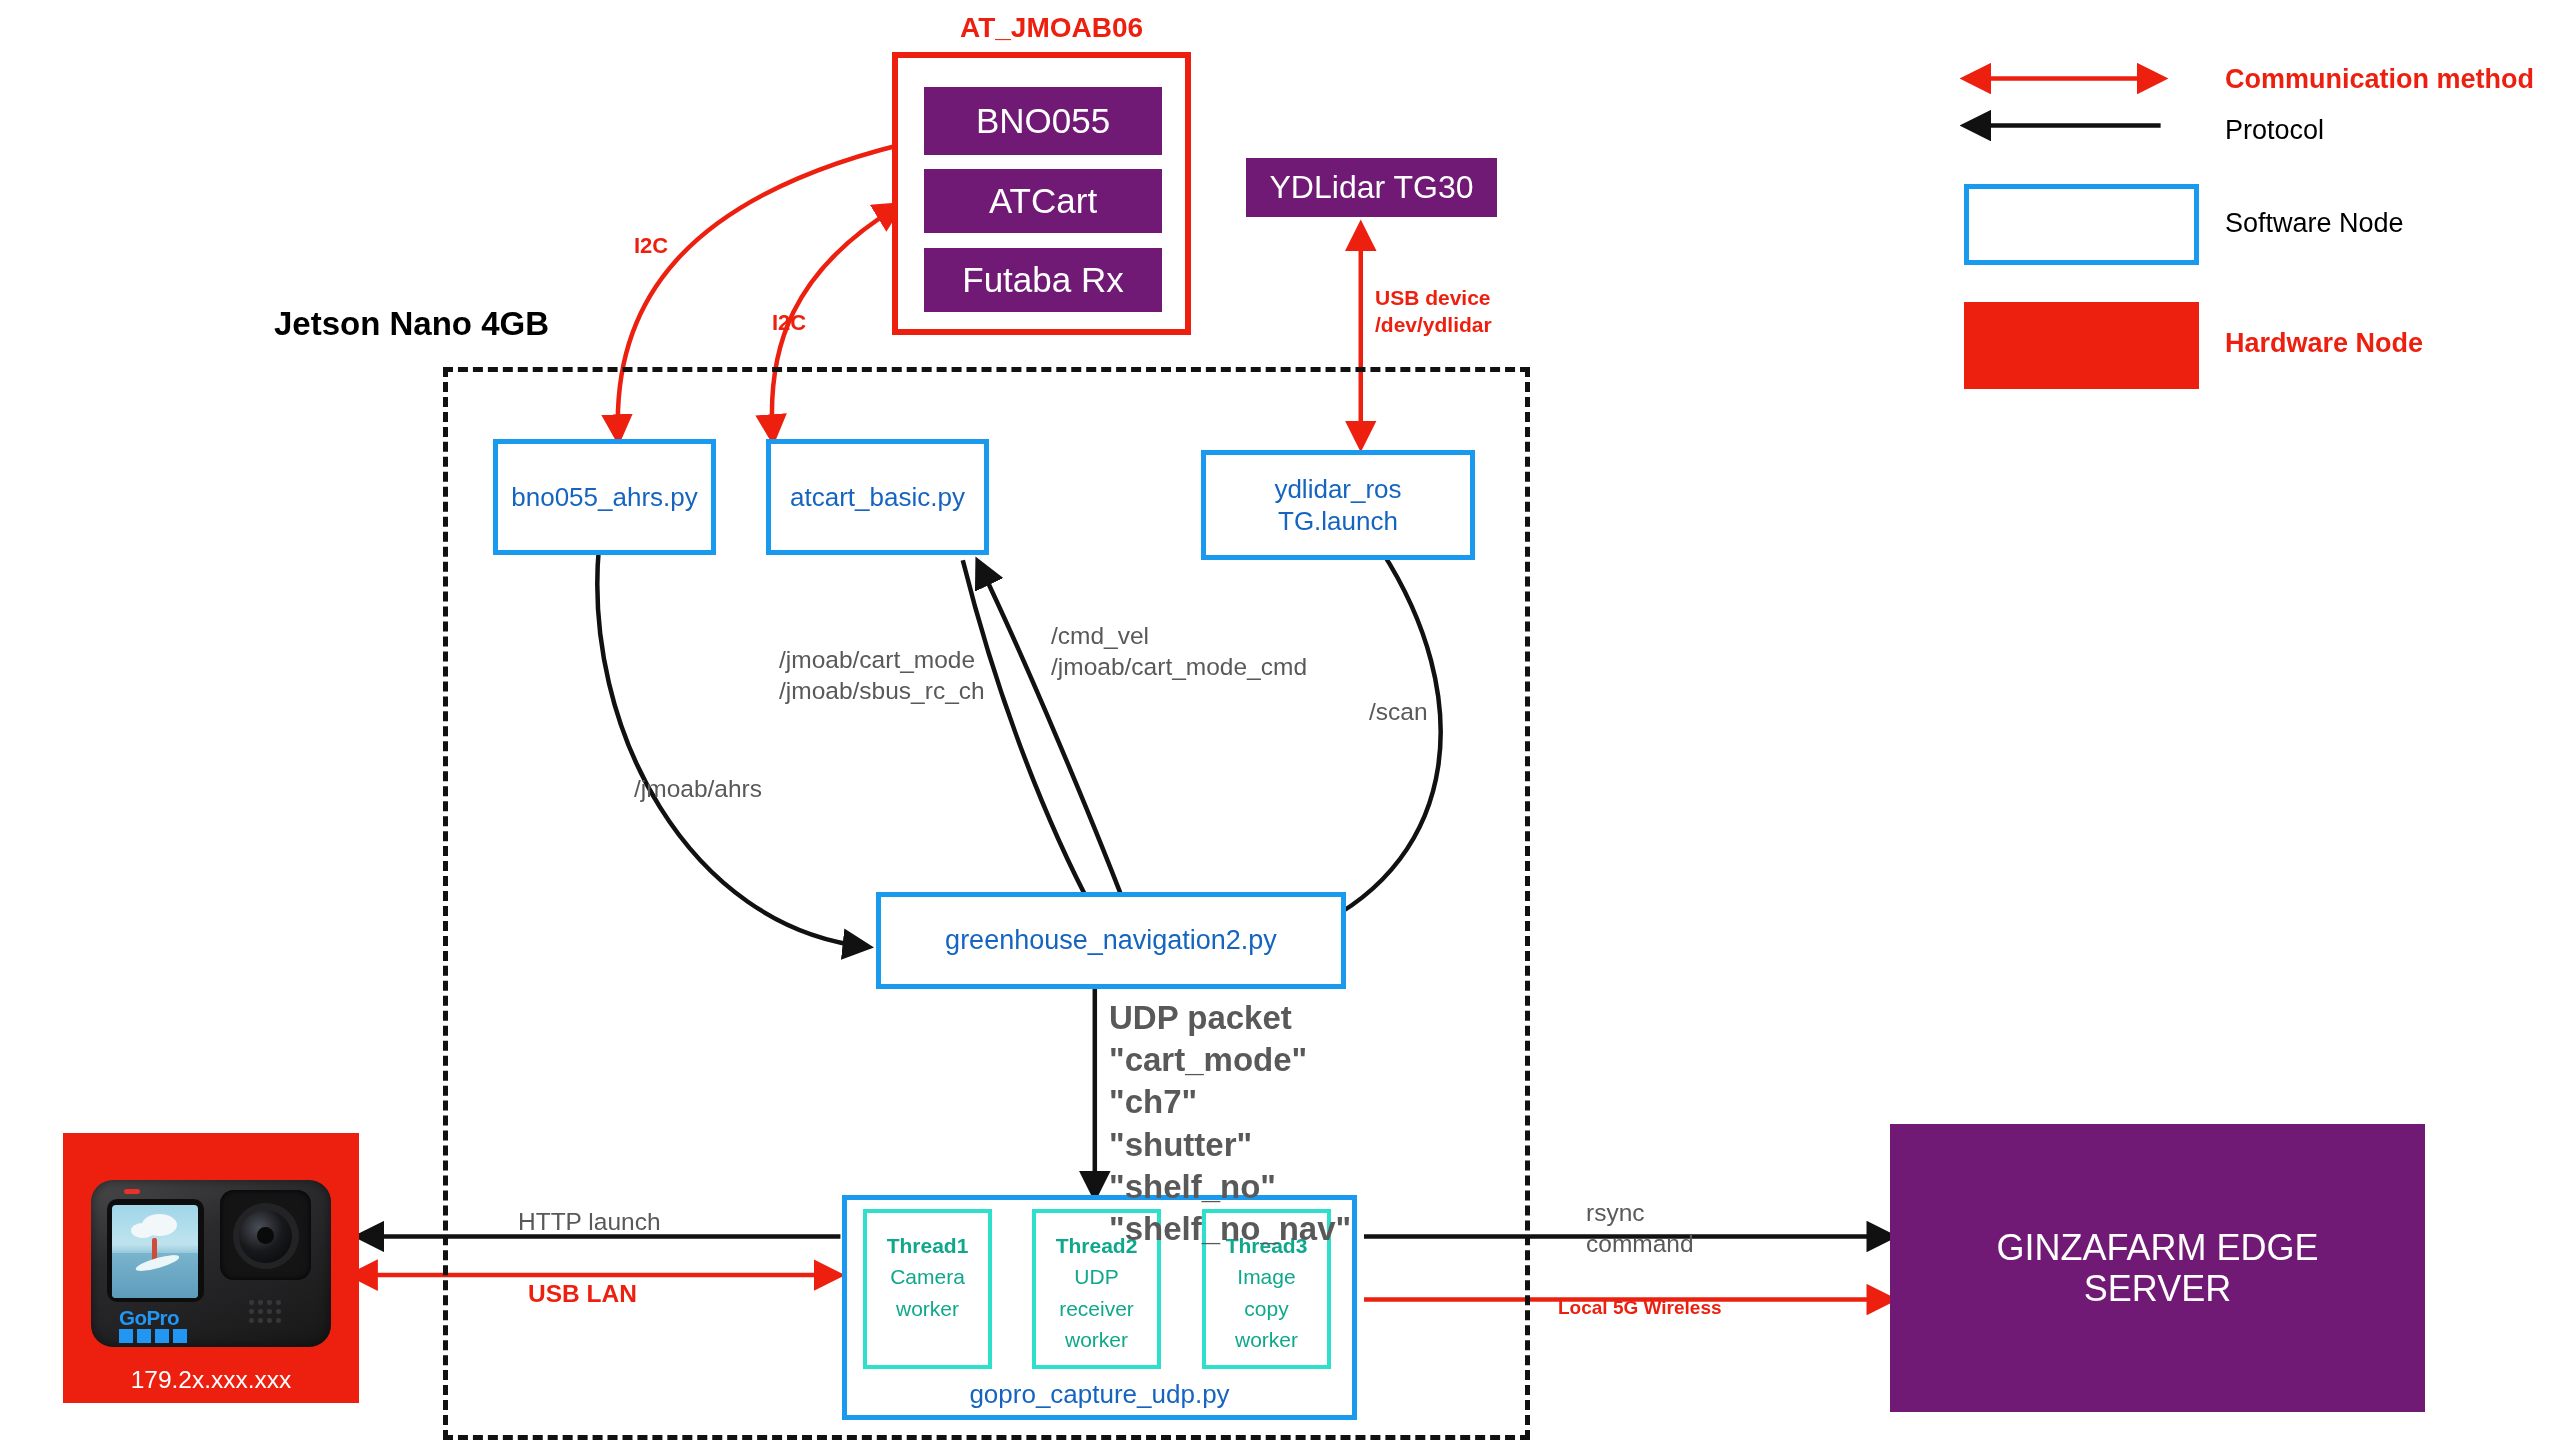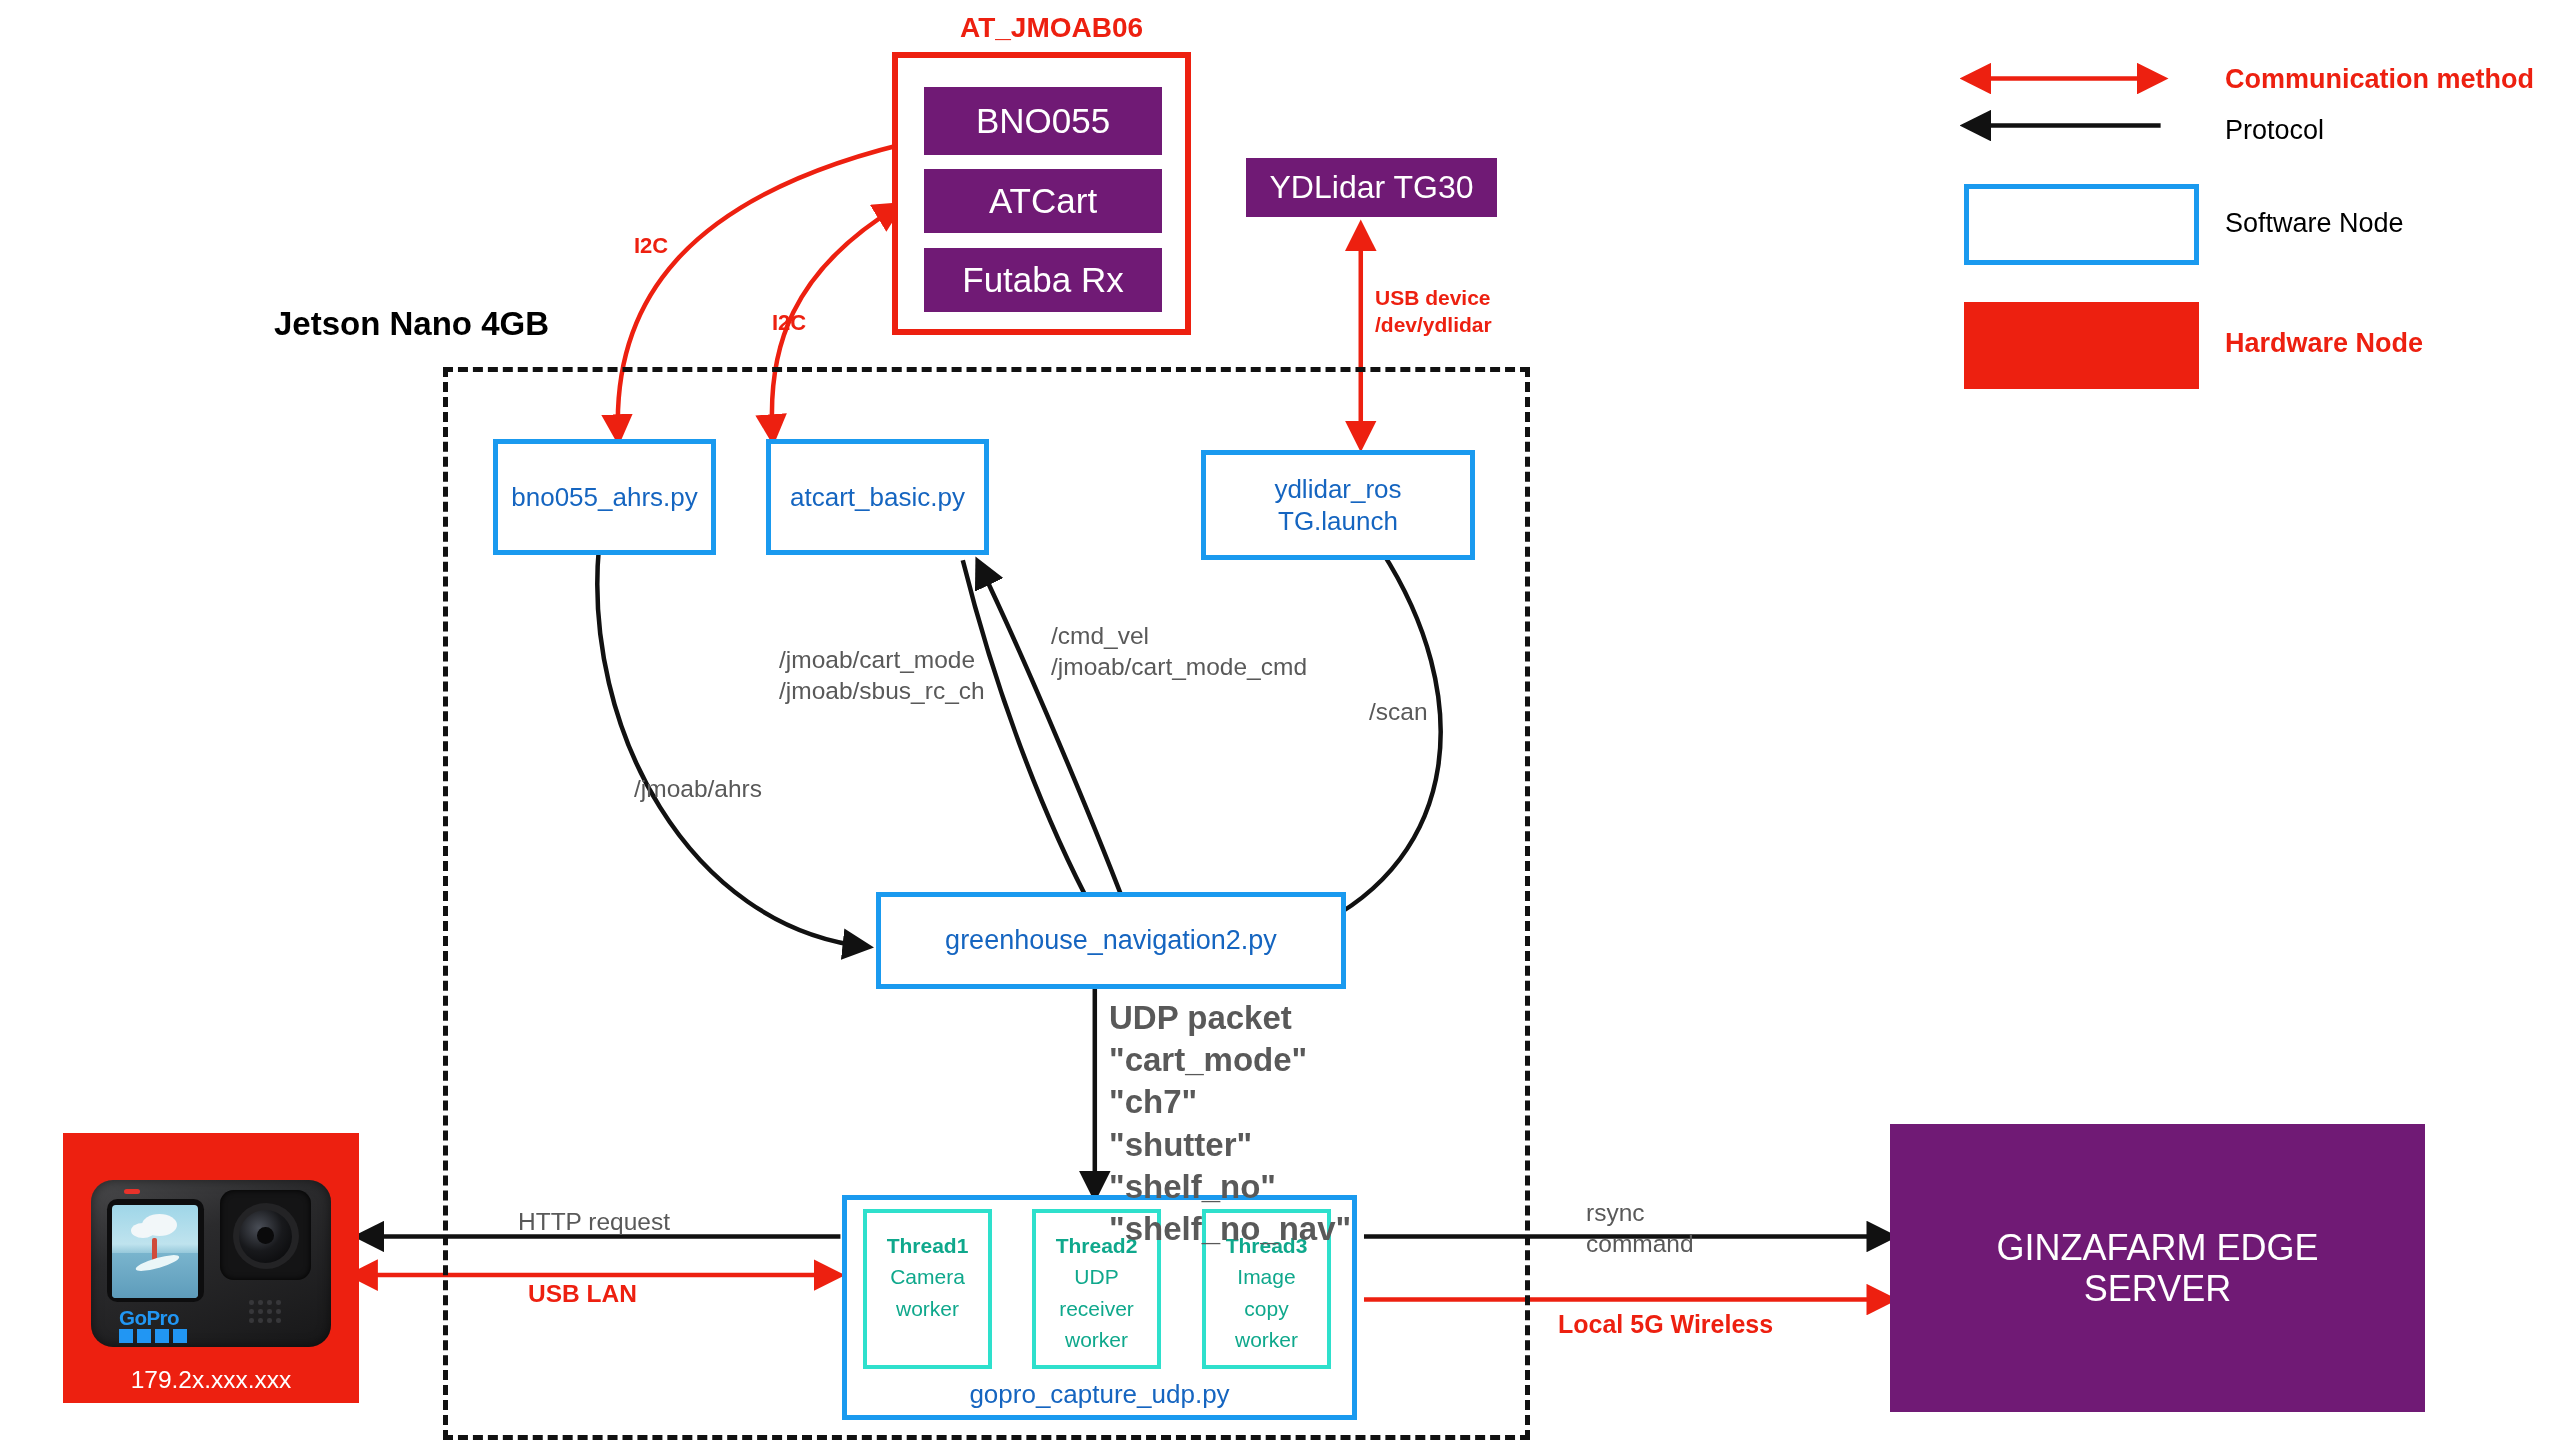--- a/index.html
+++ b/index.html
@@ -242,28 +242,28 @@
 
   <div class="abs lbl lbl-gray" style="left:1369px;top:696px;font-size:24.5px;">/scan</div>
 
   <div class="abs lbl lbl-gray" style="left:1109px;top:997px;font-size:33px;white-space:pre-line;font-weight:bold;">UDP packet
 "cart_mode"
 "ch7"
 "shutter"
 "shelf_no"
 "shelf_no_nav"</div>
 
-  <div class="abs lbl lbl-gray" style="left:518px;top:1206px;font-size:24.5px;">HTTP request</div>
+  <div class="abs lbl lbl-gray" style="left:518px;top:1206px;font-size:24.5px;">HTTP launch</div>
 
   <div class="abs lbl lbl-red" style="left:528px;top:1278px;font-size:24.5px;">USB LAN</div>
 
   <div class="abs lbl lbl-gray" style="left:1586px;top:1198px;font-size:24.5px;white-space:pre-line;line-height:1.25;">rsync
 command</div>
 
-  <div class="abs lbl lbl-red" style="left:1558px;top:1296px;font-size:25px;margin-top:12px;">Local 5G Wireless</div>
+  <div class="abs lbl lbl-red" style="left:1558px;top:1296px;font-size:19px;">Local 5G Wireless</div>
 
   <div class="abs" style="left:1951px;top:39px;width:605px;height:348px;">
     <div class="abs legend-label lbl-red" style="left:274px;top:24.5px;font-size:27px;">Communication method</div>
 
     <div class="abs legend-label lbl-black" style="left:274px;top:76px;font-size:27px;">Protocol</div>
 
     <div class="abs legend-sw-swatch" style="left:13px;top:145px;width:235px;height:81px;"></div>
     <div class="abs legend-label lbl-black" style="left:274px;top:169px;font-size:27px;">Software Node</div>
 
     <div class="abs legend-hw-swatch" style="left:13px;top:263px;width:235px;height:87px;"></div>

